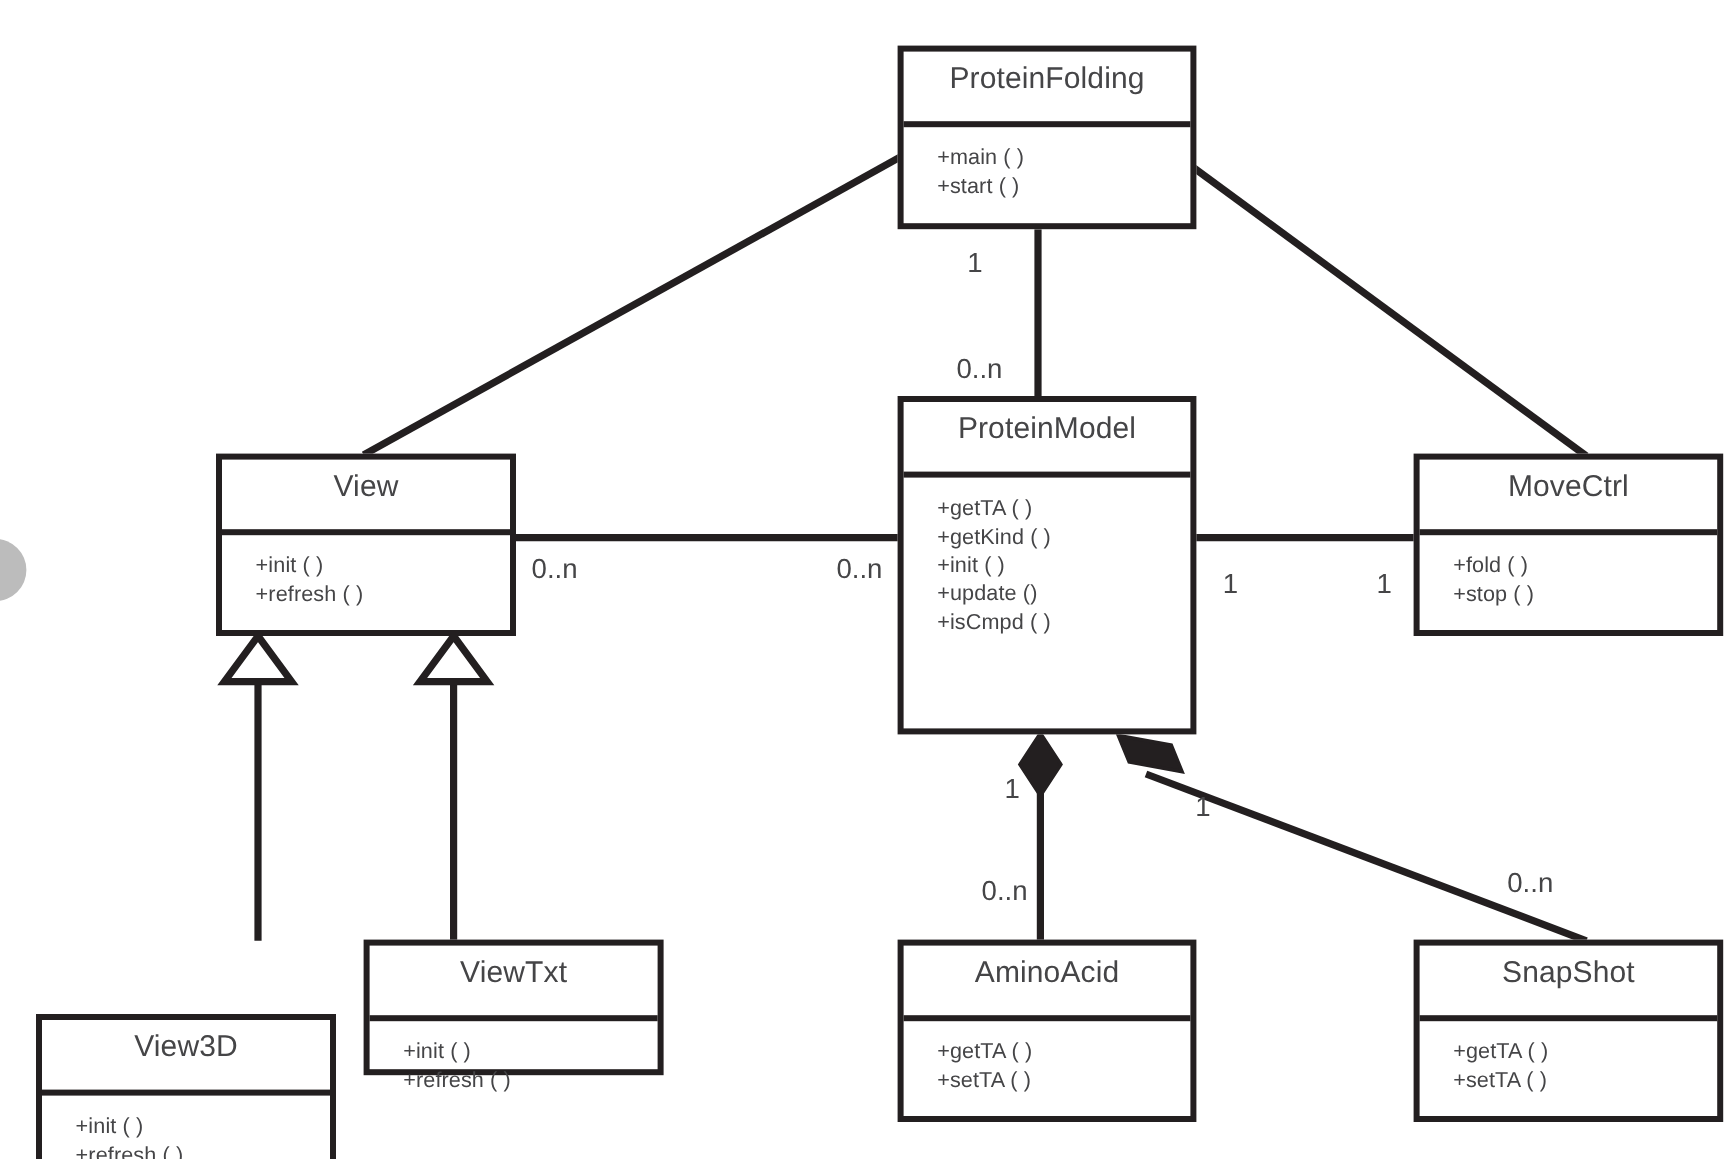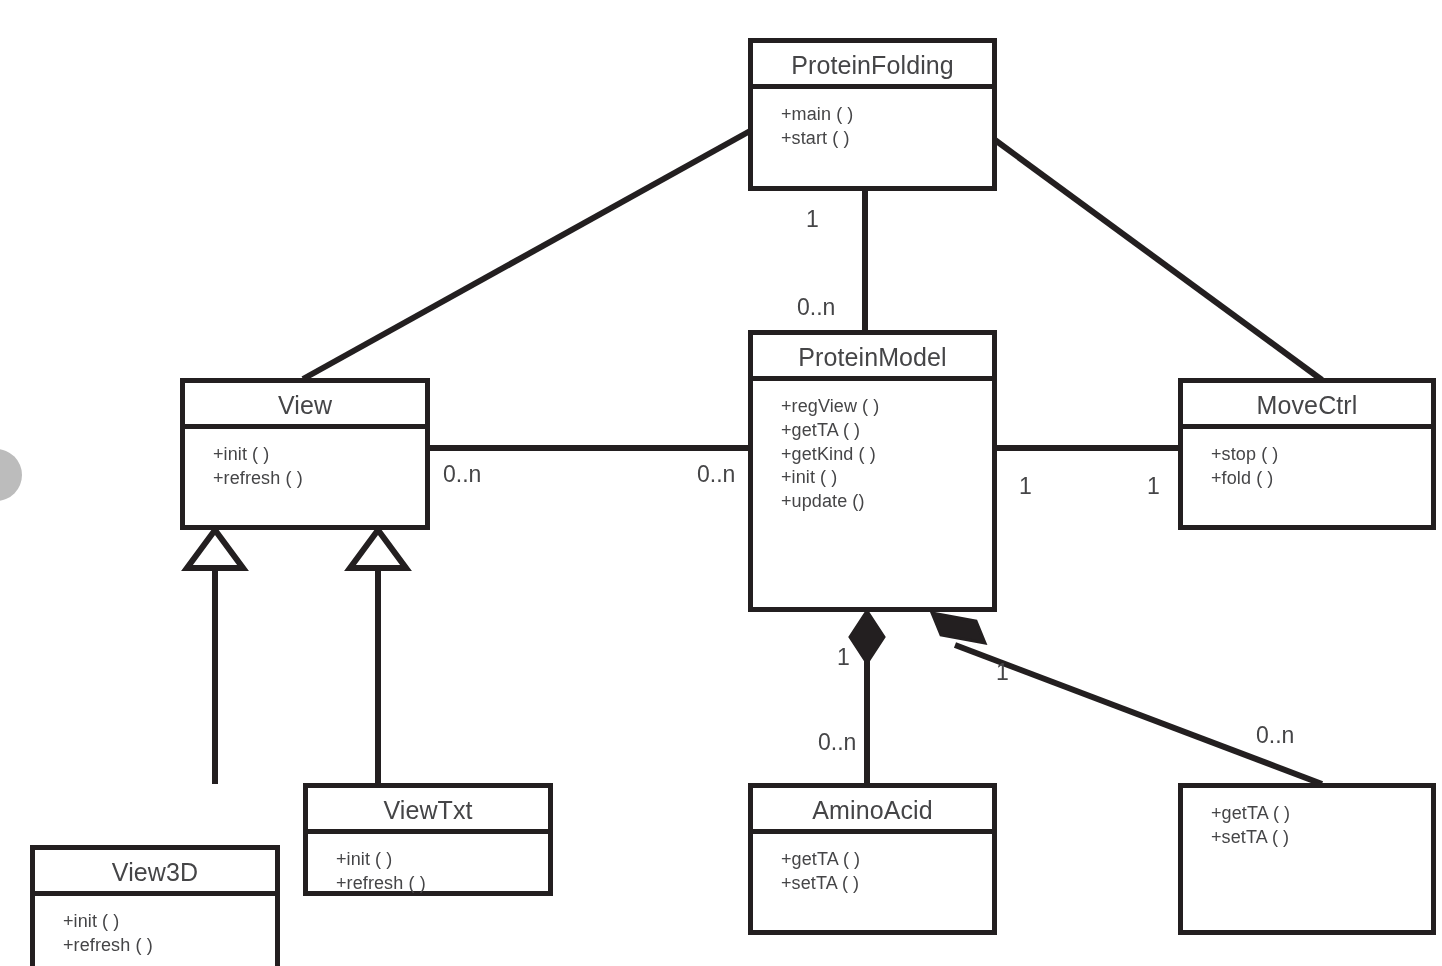--- a/index.html
+++ b/index.html
@@ -34,21 +34,21 @@
     display: flex;
     flex-direction: column;
     z-index: 3;
   }
   .uml-name {
     box-sizing: border-box;
     text-align: center;
     color: #454547;
     font-size: 25px;
     line-height: 1;
-    padding: 10px 4px 6px 4px;
+    padding: 10px 4px 23px 4px;
     border-bottom: 5px solid #231f20;
     white-space: nowrap;
     letter-spacing: 0.1px;
   }
   .uml-ops {
     box-sizing: border-box;
     flex: 1 1 auto;
     padding: 14px 0 10px 28px;
     display: flex;
     flex-direction: column;
@@ -124,33 +124,33 @@
     <div class="uml-name">View</div>
     <div class="uml-ops">
       <div class="uml-op">+init ( )</div>
       <div class="uml-op">+refresh ( )</div>
     </div>
   </div>
 
   <div class="uml-class" style="left:748px; top:330px; width:249px; height:282px;">
     <div class="uml-name">ProteinModel</div>
     <div class="uml-ops">
-      <div class="uml-op">+regView ( )</div>
       <div class="uml-op">+getTA ( )</div>
       <div class="uml-op">+getKind ( )</div>
       <div class="uml-op">+init ( )</div>
       <div class="uml-op">+update ()</div>
+      <div class="uml-op">+isCmpd ( )</div>
     </div>
   </div>
 
   <div class="uml-class" style="left:1178px; top:378px; width:258px; height:152px;">
     <div class="uml-name">MoveCtrl</div>
     <div class="uml-ops">
+      <div class="uml-op">+fold ( )</div>
       <div class="uml-op">+stop ( )</div>
-      <div class="uml-op">+fold ( )</div>
     </div>
   </div>
 
   <div class="uml-class" style="left:30px; top:814px; width:250px; height:152px;margin-top:31px;">
     <div class="uml-name">View3D</div>
     <div class="uml-ops">
       <div class="uml-op">+init ( )</div>
       <div class="uml-op">+refresh ( )</div>
     </div>
   </div>
@@ -165,20 +165,21 @@
 
   <div class="uml-class" style="left:748px; top:783px; width:249px; height:152px;justify-content:flex-end;">
     <div class="uml-name">AminoAcid</div>
     <div class="uml-ops">
       <div class="uml-op">+getTA ( )</div>
       <div class="uml-op">+setTA ( )</div>
     </div>
   </div>
 
   <div class="uml-class" style="left:1178px; top:783px; width:258px; height:152px;">
+    <div class="uml-name">SnapShot</div>
     <div class="uml-ops">
       <div class="uml-op">+getTA ( )</div>
       <div class="uml-op">+setTA ( )</div>
     </div>
   </div>
 
   <div class="mult" style="left:806px; top:208px;">1</div>
   <div class="mult" style="left:797px; top:296px;">0..n</div>
   <div class="mult" style="left:443px; top:463px;">0..n</div>
   <div class="mult" style="left:697px; top:463px;">0..n</div>

